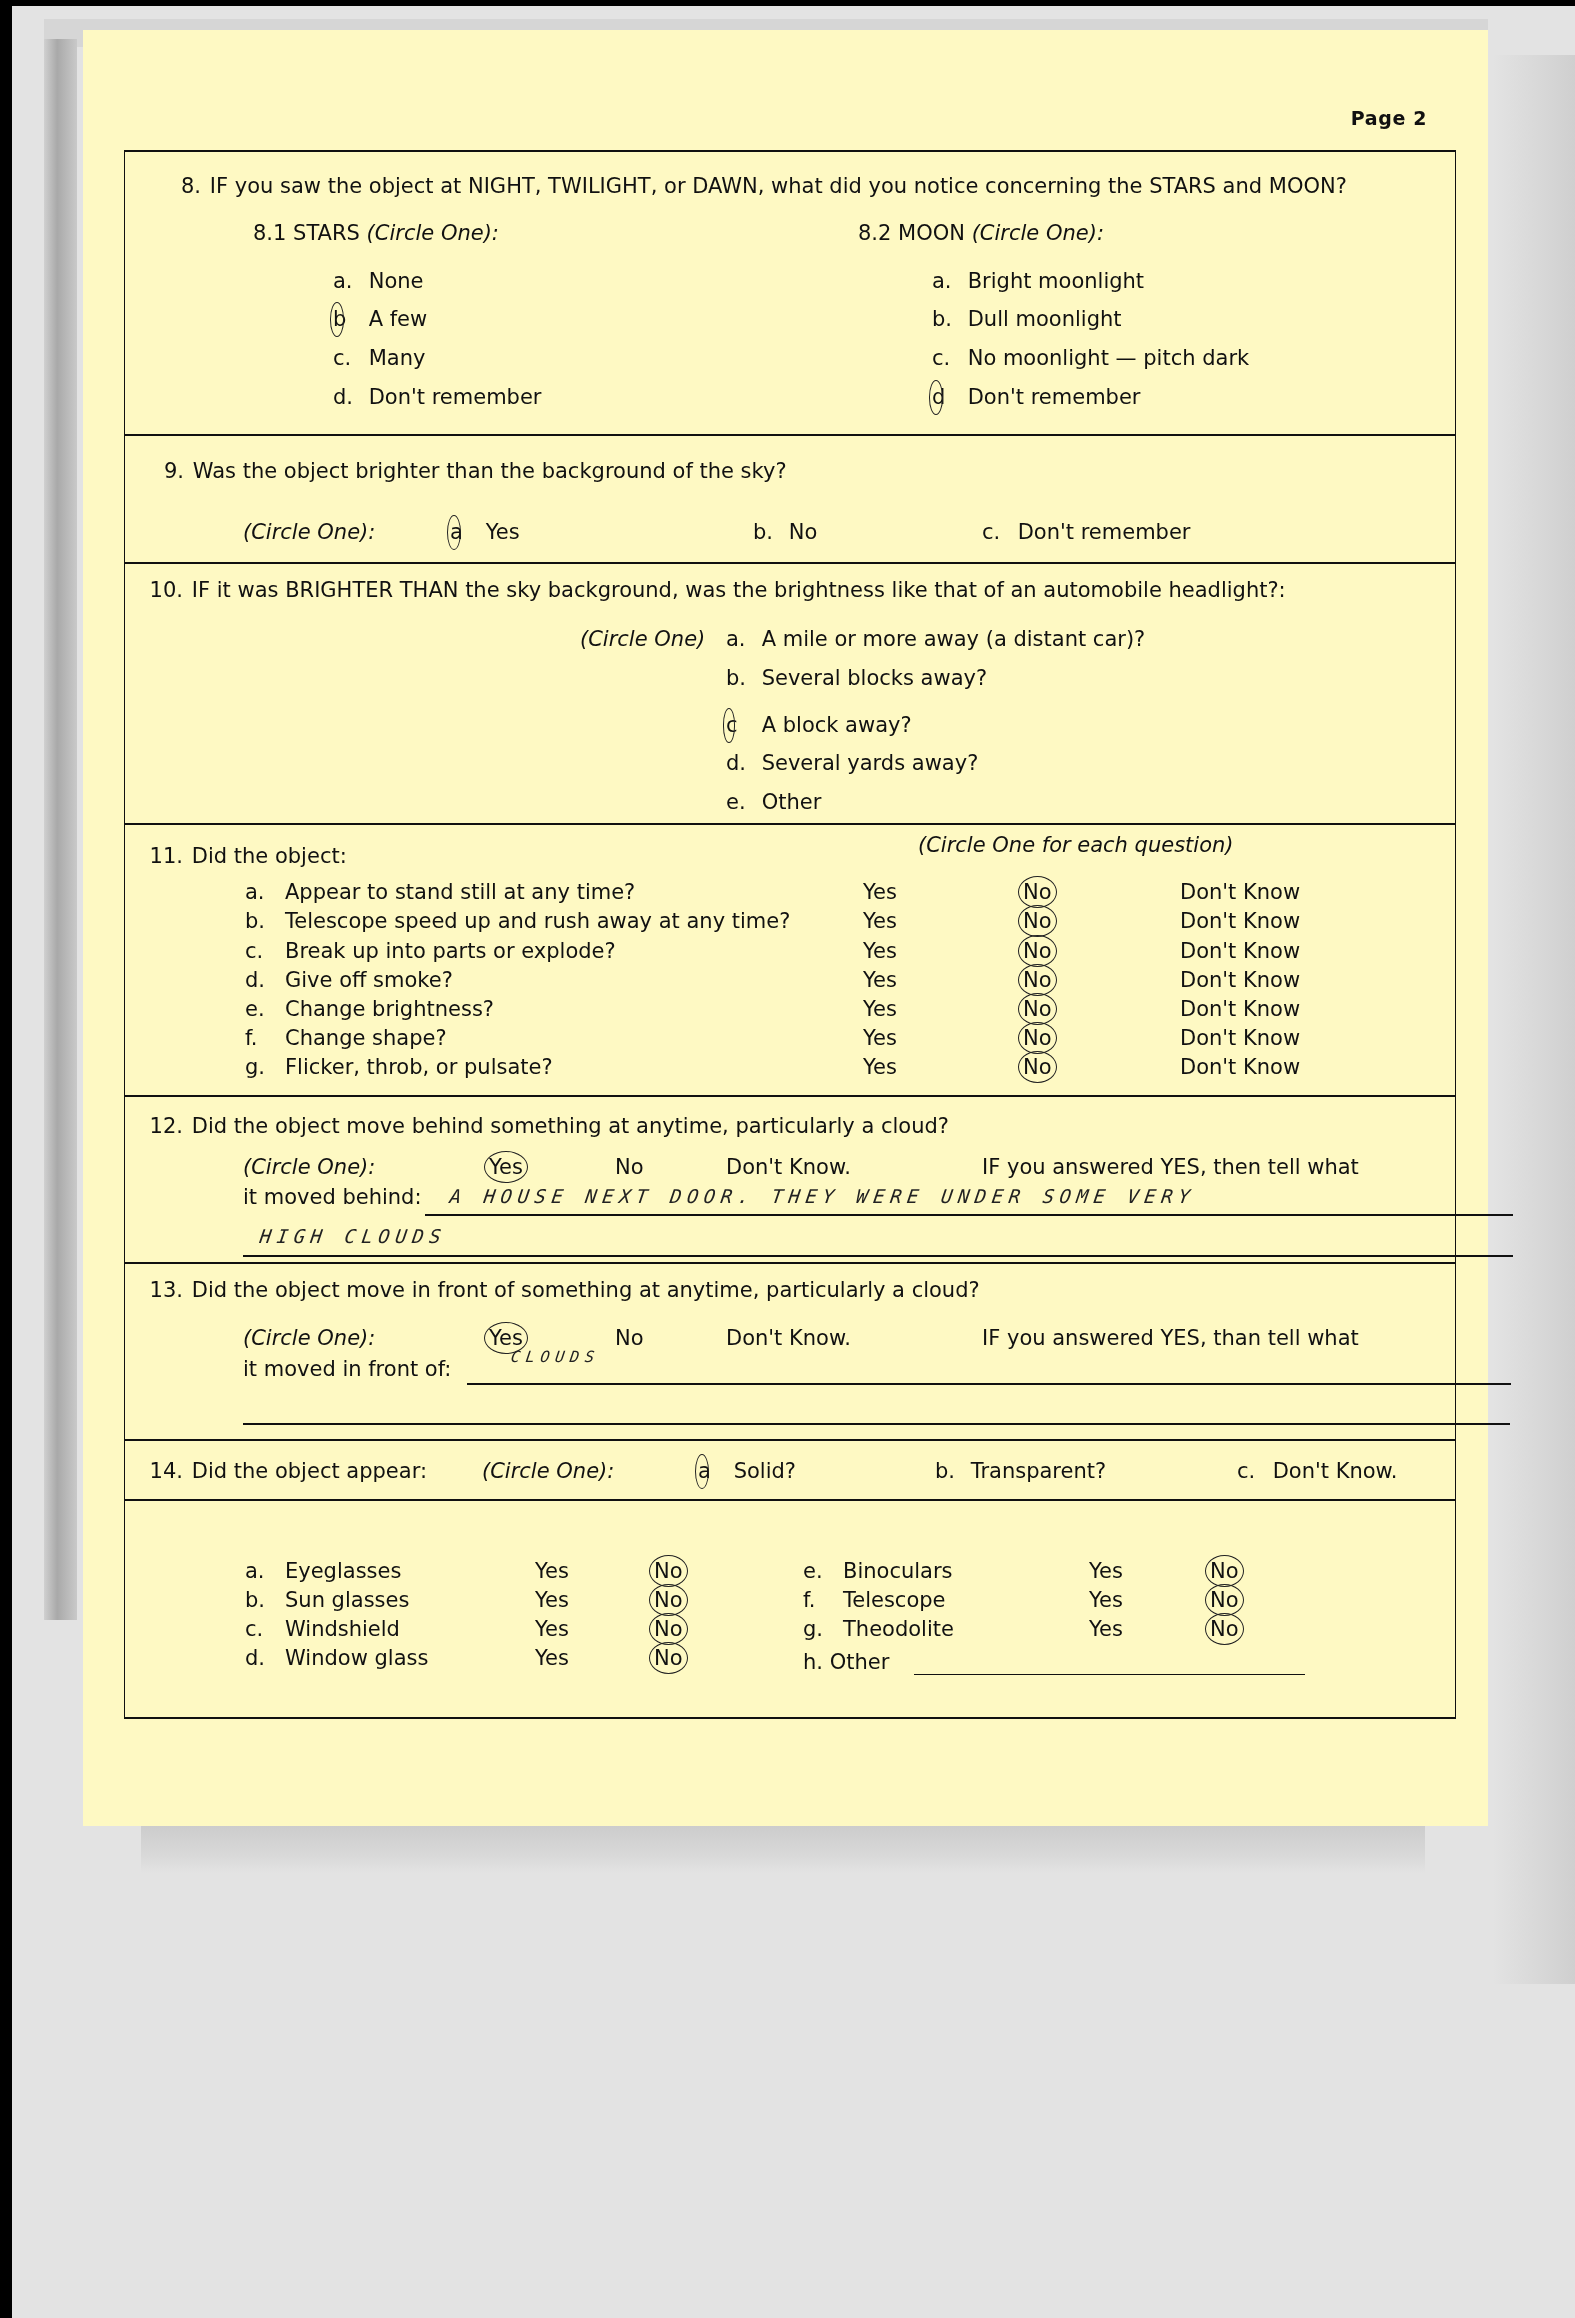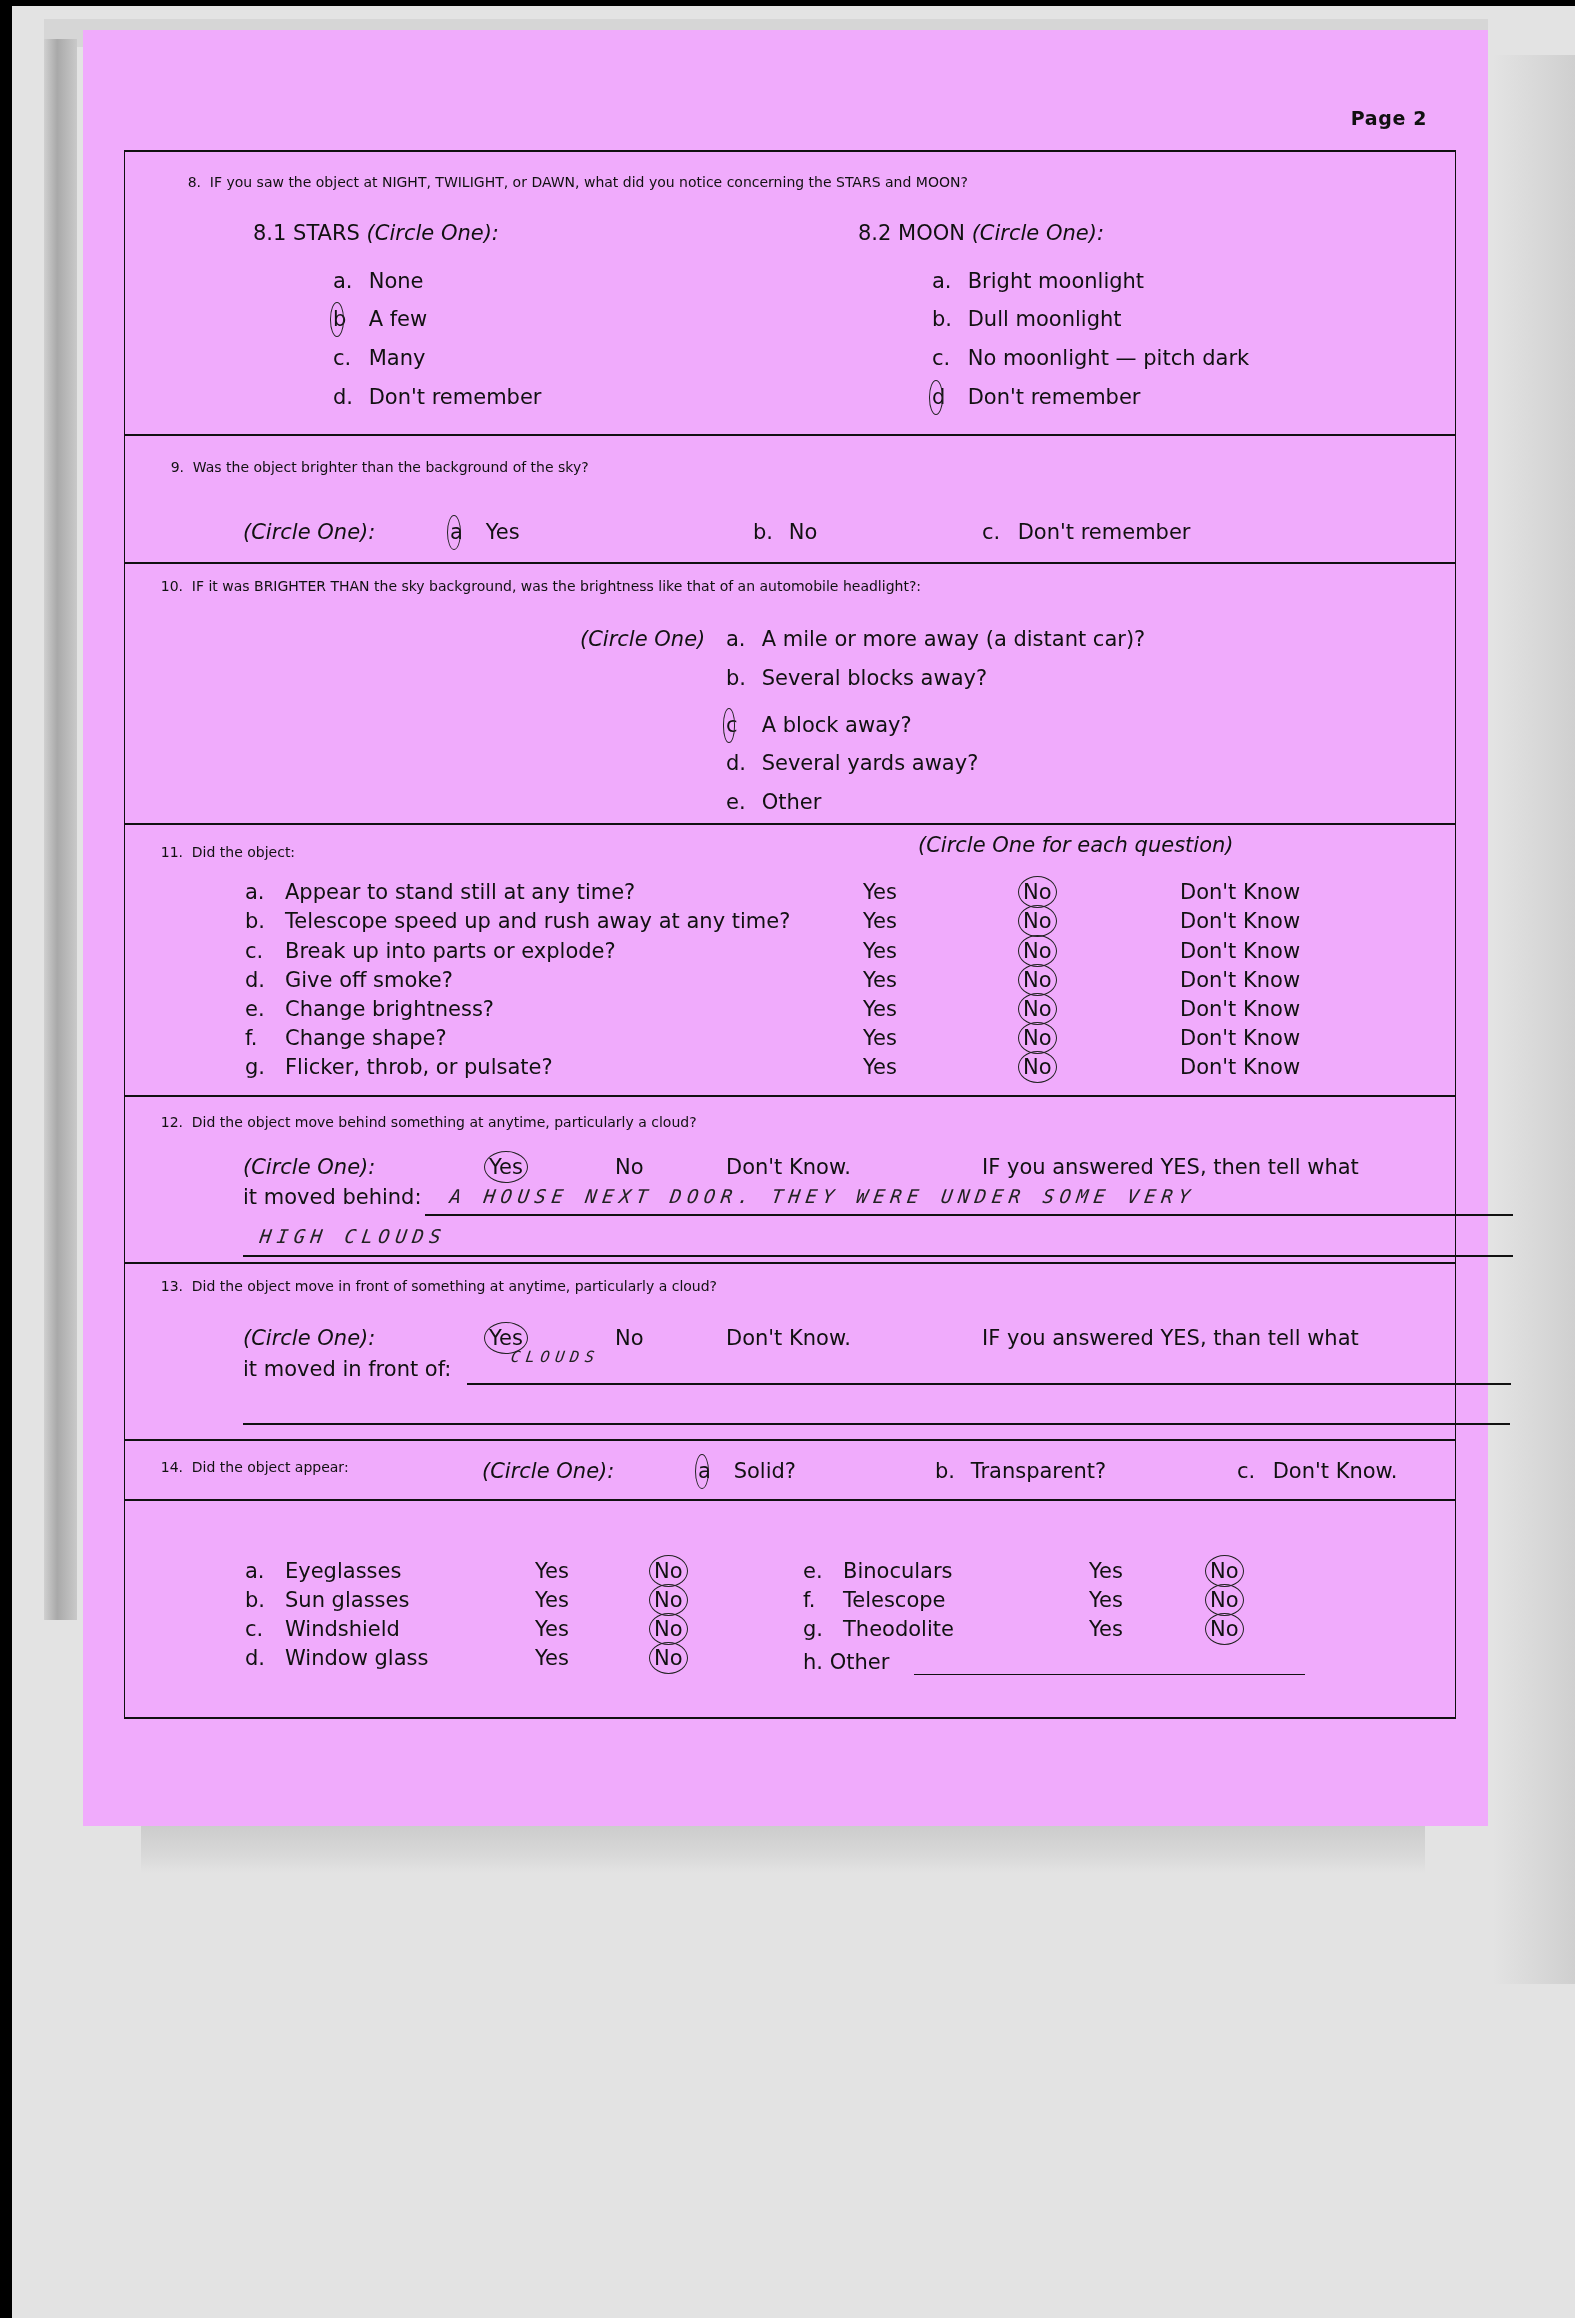--- a/index.html
+++ b/index.html
@@ -24,37 +24,37 @@
   .shadow-bottom {
     position: absolute; left: 141px; top: 1818px; width: 1284px; height: 55px;
     background: linear-gradient(to bottom, #c9c9c9, #d9d9d9 70%, #e3e3e3);
   }
   .shadow-right {
     position: absolute; right: 0; top: 55px; width: 83px; height: 1929px;
     background: linear-gradient(to right, #e3e3e3, #cfcfcf);
   }
   .paper {
     position: absolute; left: 83px; top: 30px; width: 1405px; height: 1796px;
-    background: #f0abfc;
+    background: #fef9c3;
   }
   .page-number {
     position: absolute; right: 0; top: 77px; width: 1411px; text-align: right;
     font-size: 19px; font-weight: bold; letter-spacing: 0.6px;
     padding-right: 0;
   }
   .page-number span { position: absolute; right: 61px; }
 
   .form {
     position: absolute; left: 124px; top: 150px; width: 1332px;
     border: 1.7px solid #111; border-top-width: 2.2px; border-bottom-width: 2.2px;
     box-sizing: border-box;
   }
   .section { border-bottom: 2.2px solid #111; position: relative; }
   .section:last-child { border-bottom: none; }
-  .q { font-size: 14px; line-height: 1.2; white-space: nowrap; }
+  .q { font-size: 21px; line-height: 1.2; white-space: nowrap; }
   .qnum { display: inline-block; width: 43px; text-align: right; margin-right: 8.8px; }
   .it { font-style: italic; text-align: center; }
   .opt { position: absolute; font-size: 21px; white-space: nowrap; }
   .letter { display: inline-block; width: 29px; position: relative; }
   .circled { position: relative; display: inline-block; }
   .circled::after {
     content: ""; position: absolute; left: -5.5px; top: -4.4px; right: -5.5px; bottom: -4.4px;
     border: 1.7px solid #222; border-radius: 50%;
   }
   .circled.small::after { left: -3.3px; right: 2.2px; top: -5.5px; bottom: -5.5px; }

